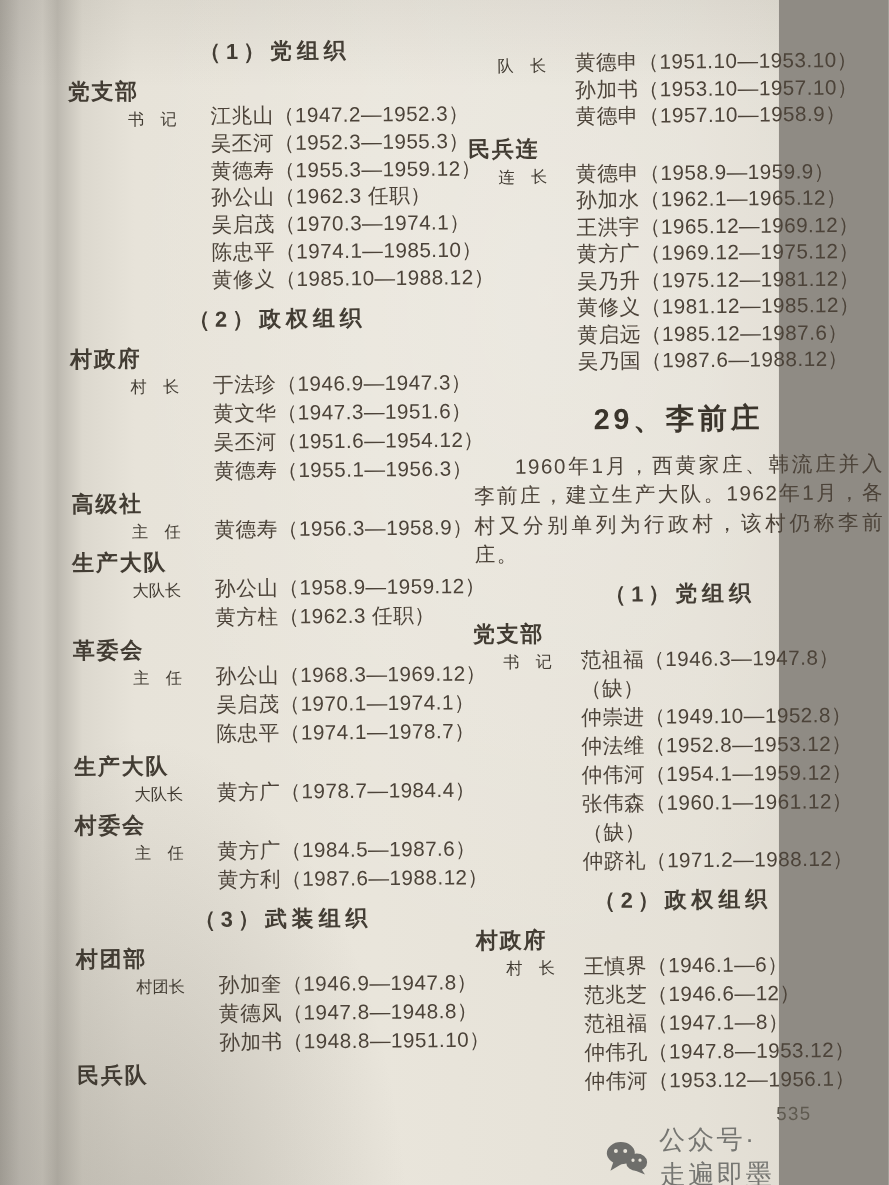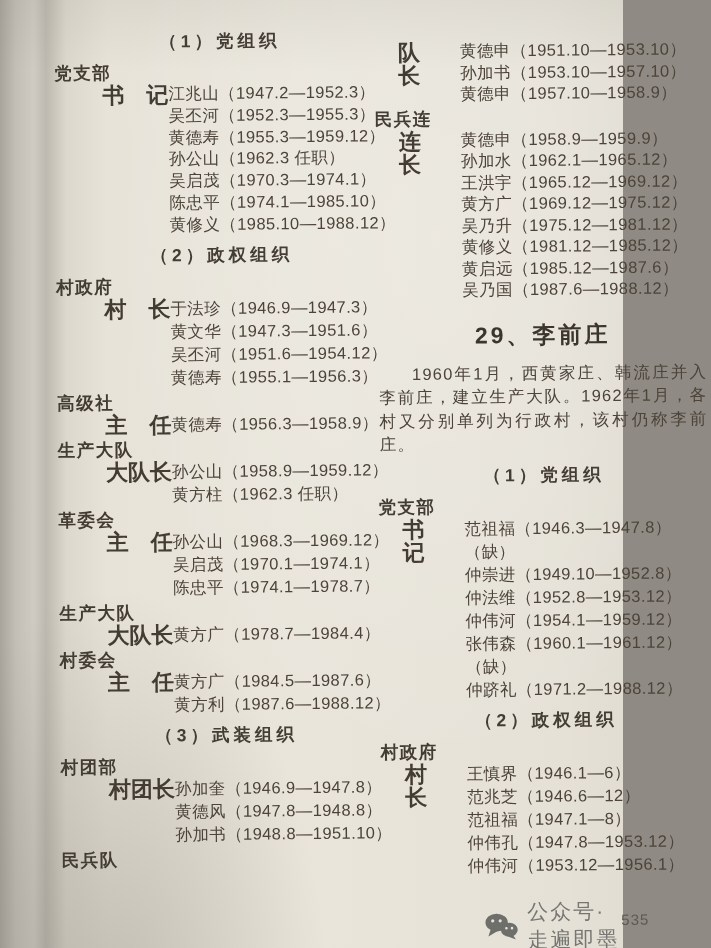--- a/index.html
+++ b/index.html
@@ -26,42 +26,42 @@
     font-weight:bold;text-align:center;font-size:17.5px;letter-spacing:4px;
     color:#433d34;height:20px;line-height:20px;margin:9px 0 10px;
   }
   .col > .section:first-child{margin-top:0;}
   .org{
     font-weight:bold;font-size:17.5px;color:#423c33;letter-spacing:1.5px;
     height:22px;line-height:22px;margin-top:2px;
   }
   .roster{display:flex;align-items:flex-start;}
   .role{
-    font-weight:bold;font-size:22px;color:#423c33;line-height:23px;
+    font-weight:normal;font-size:13px;color:#423c33;line-height:23px;
     margin-left:48px;width:66px;flex:none;
   }
   .col-right .role{margin-left:24px;width:62px;}
   .entries{flex:1;min-width:0;}
   .entry{
     font-size:16.5px;line-height:23px;color:#4c4339;
     letter-spacing:0.4px;white-space:nowrap;
   }
   .col-right .roster.tight .entry{line-height:21.5px;}
   .col-left .roster.tight .entry{line-height:21.8px;}
   .title{
     font-size:23px;font-weight:bold;text-align:center;letter-spacing:3px;
     color:#3b352c;margin:19px 0 12px;height:30px;line-height:30px;
   }
   .para{
     font-size:16.5px;line-height:23.5px;color:#4c4339;text-indent:2em;
     letter-spacing:1.2px;text-align:justify;margin:0 2px;
   }
   .footer-num{
     position:absolute;left:617px;top:886px;font-size:15px;
-    color:#5f5a50;letter-spacing:1px;margin-top:28px;
+    color:#5f5a50;letter-spacing:1px;
   }
   .watermark{
     position:absolute;left:480px;top:900px;display:flex;align-items:center;
     gap:9px;color:#767672;font-size:21px;letter-spacing:2px;font-weight:500;
   }
   .watermark svg{display:block;}
 </style>
 </head>
 <body>
 

